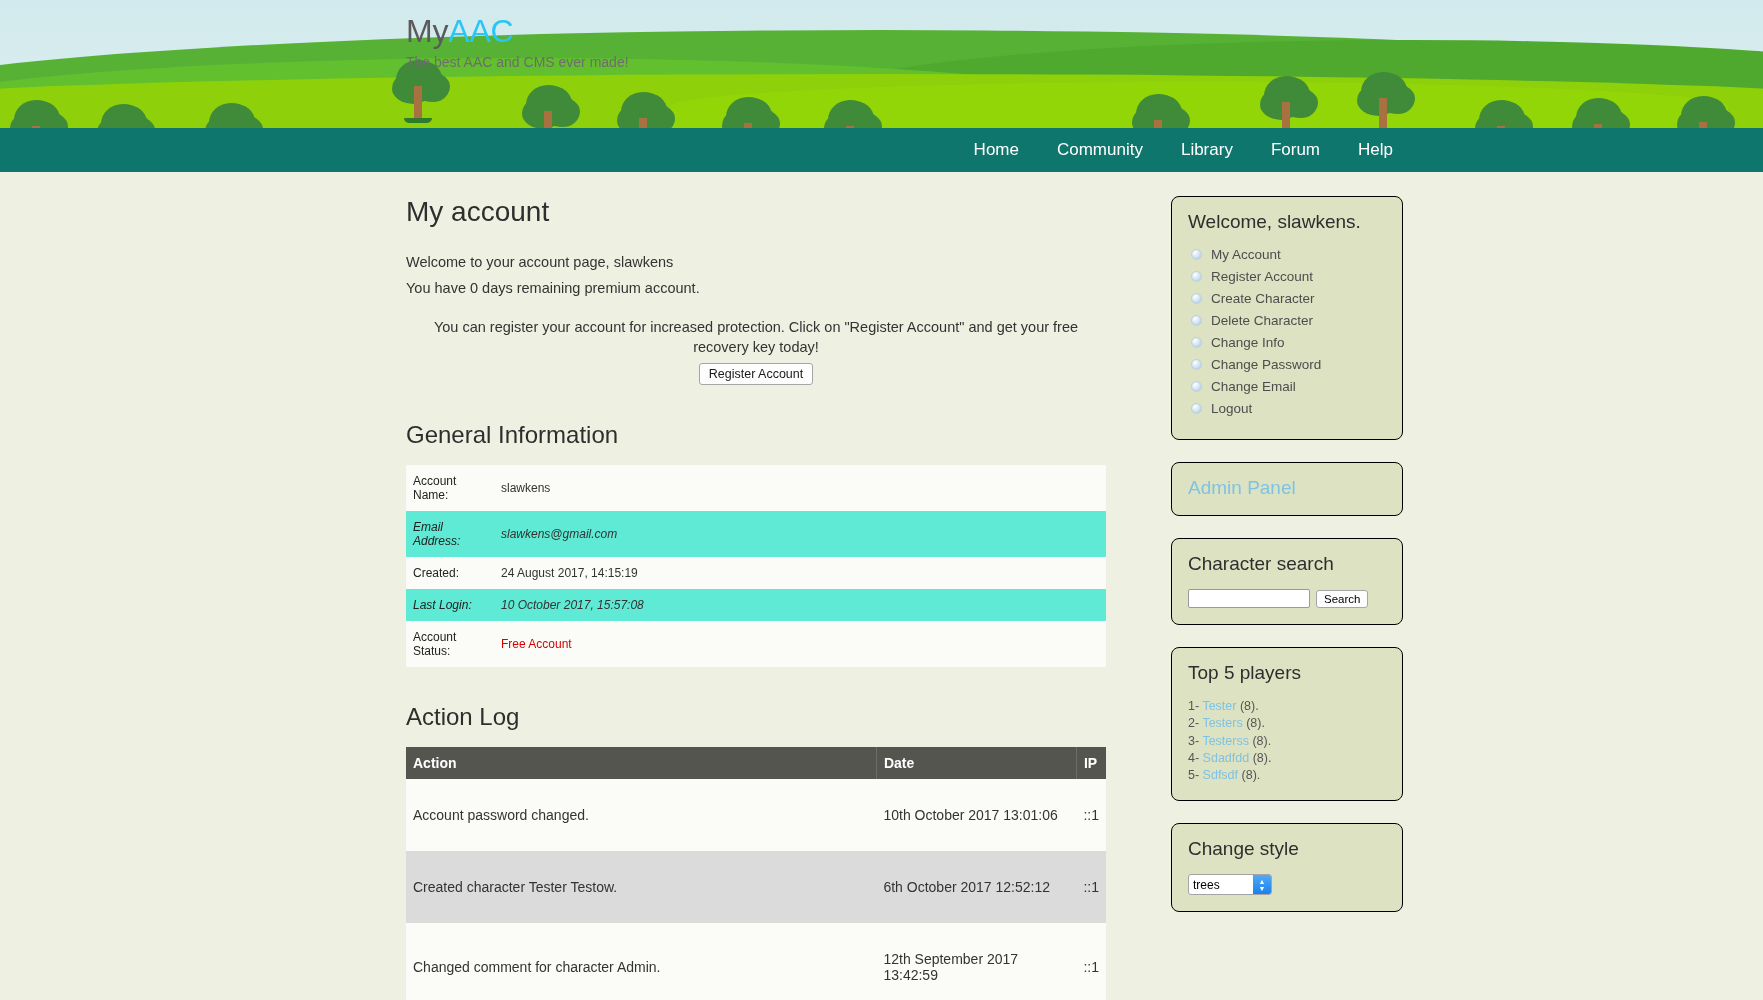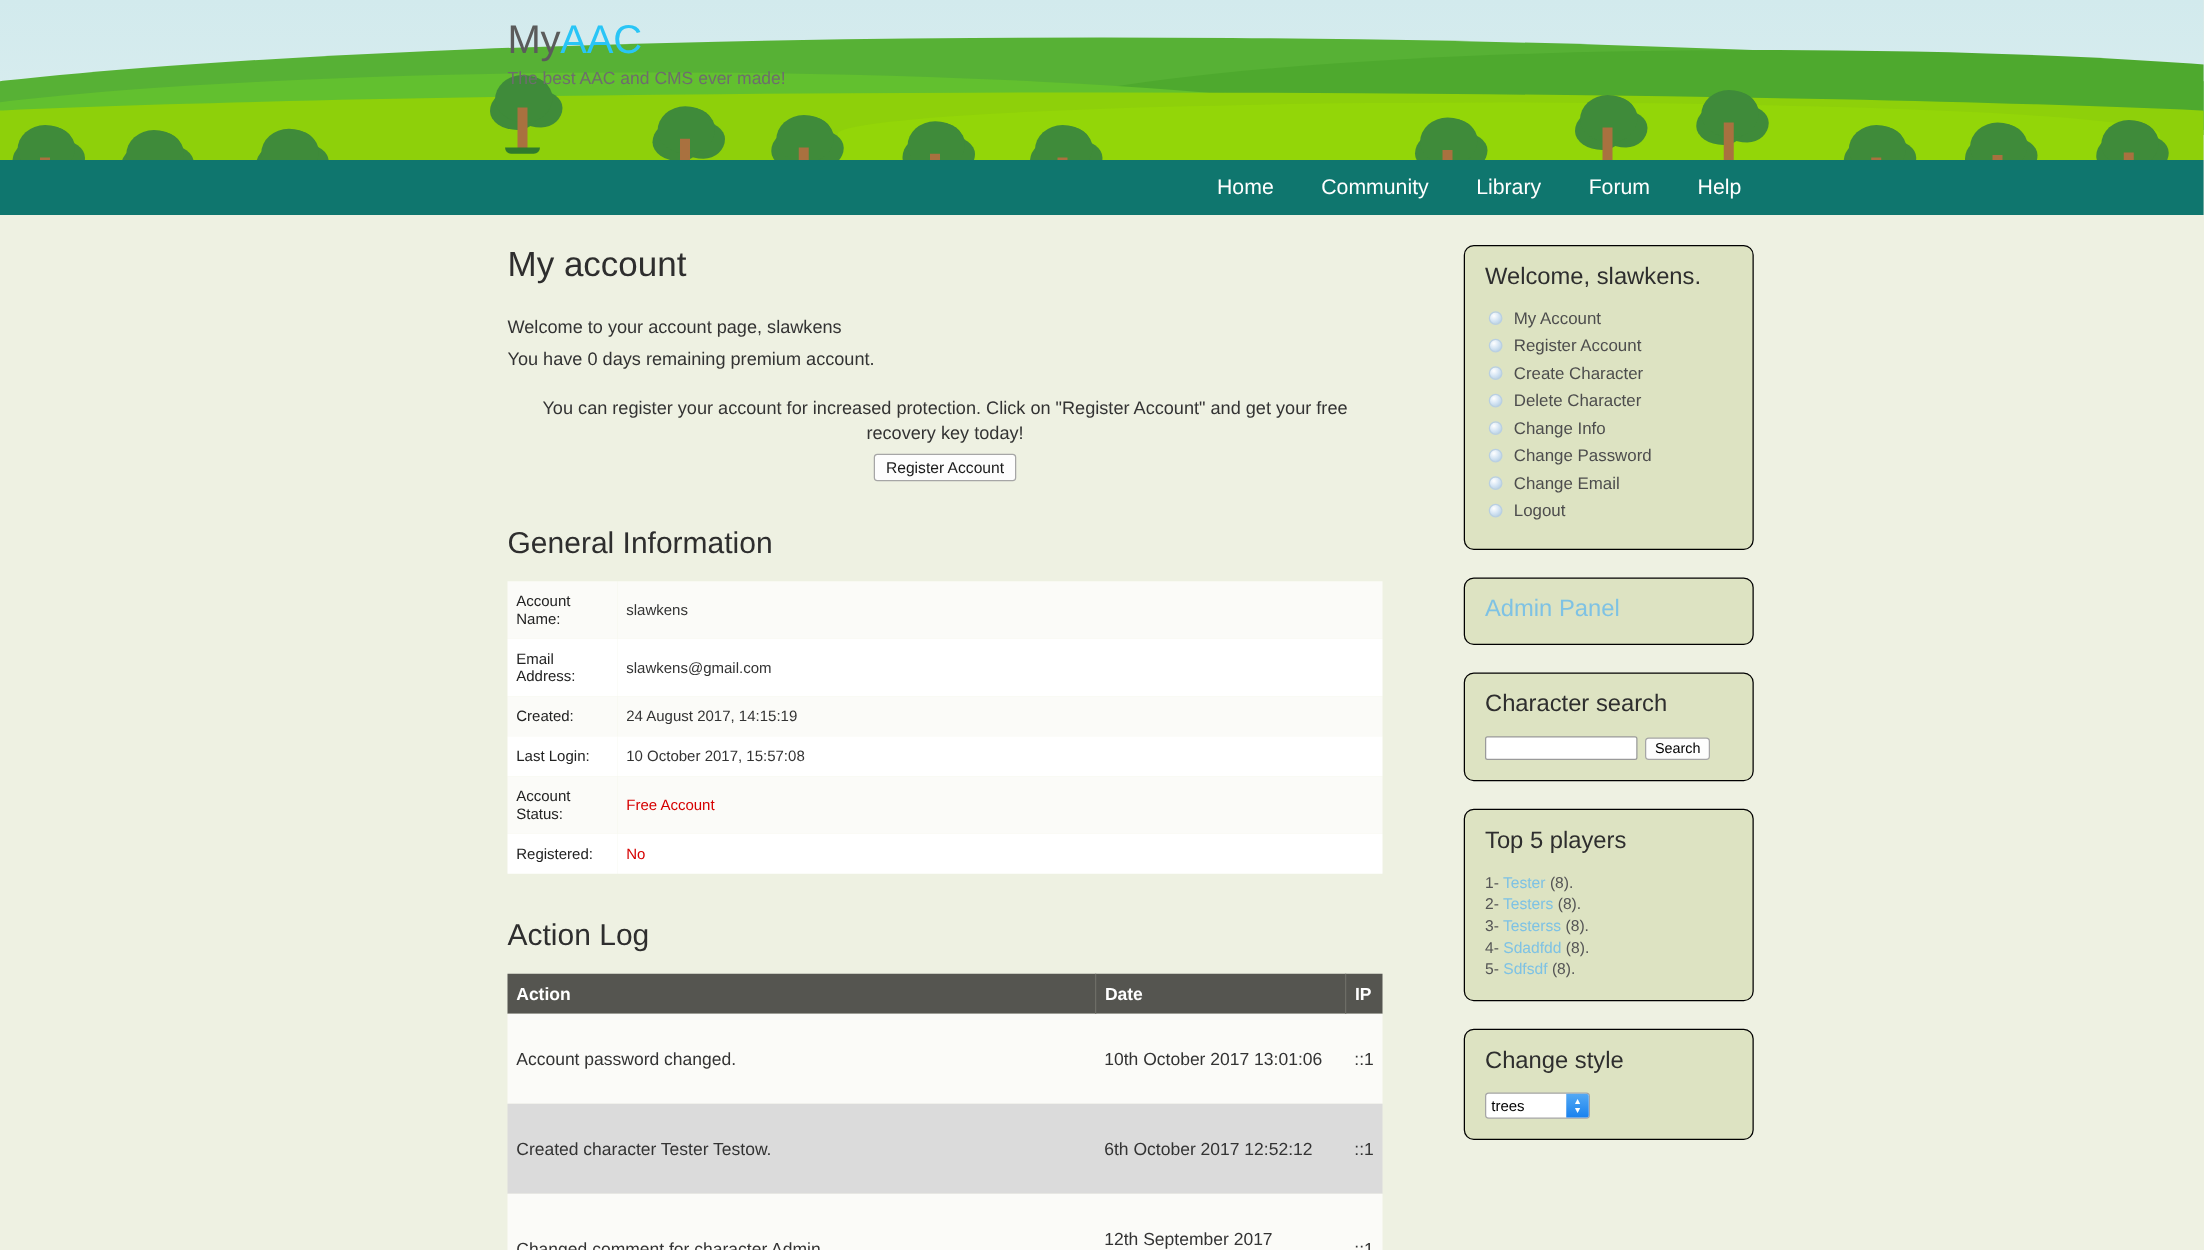--- a/index.html
+++ b/index.html
@@ -188,21 +188,21 @@
 
   
   table.data {
     width: 700px;
     border-collapse: collapse;
     font-size: 12px;
     border-radius: 16px;
   }
   table.data td, table.data th { padding: 9px 7px; vertical-align: middle; }
   table.data tr.odd  td { background: #fbfbf8; }
-  table.data tr.even td { background: #ffffff; }
+  table.data tr.even td { background: #5eead4; font-style: italic; }
   table.data td.label-cell {
     width: 88px;
     color: #222;
   }
   .status-red { color: #d60000; }
 
   table.log { width: 700px; border-collapse: collapse; font-size: 14px; }
   table.log thead th {
     background: #555550;
     color: #fff;
@@ -426,24 +426,20 @@
           <td>24 August 2017, 14:15:19</td>
         </tr>
         <tr class="even">
           <td class="label-cell">Last Login:</td>
           <td>10 October 2017, 15:57:08</td>
         </tr>
         <tr class="odd">
           <td class="label-cell">Account Status:</td>
           <td class="status-red">Free Account</td>
         </tr>
-        <tr class="even">
-          <td class="label-cell">Registered:</td>
-          <td class="status-red">No</td>
-        </tr>
       </tbody>
     </table>
 
     <h2 class="section-title">Action Log</h2>
     <table class="log">
       <thead>
         <tr>
           <th>Action</th>
           <th class="col-date">Date</th>
           <th class="col-ip">IP</th>

